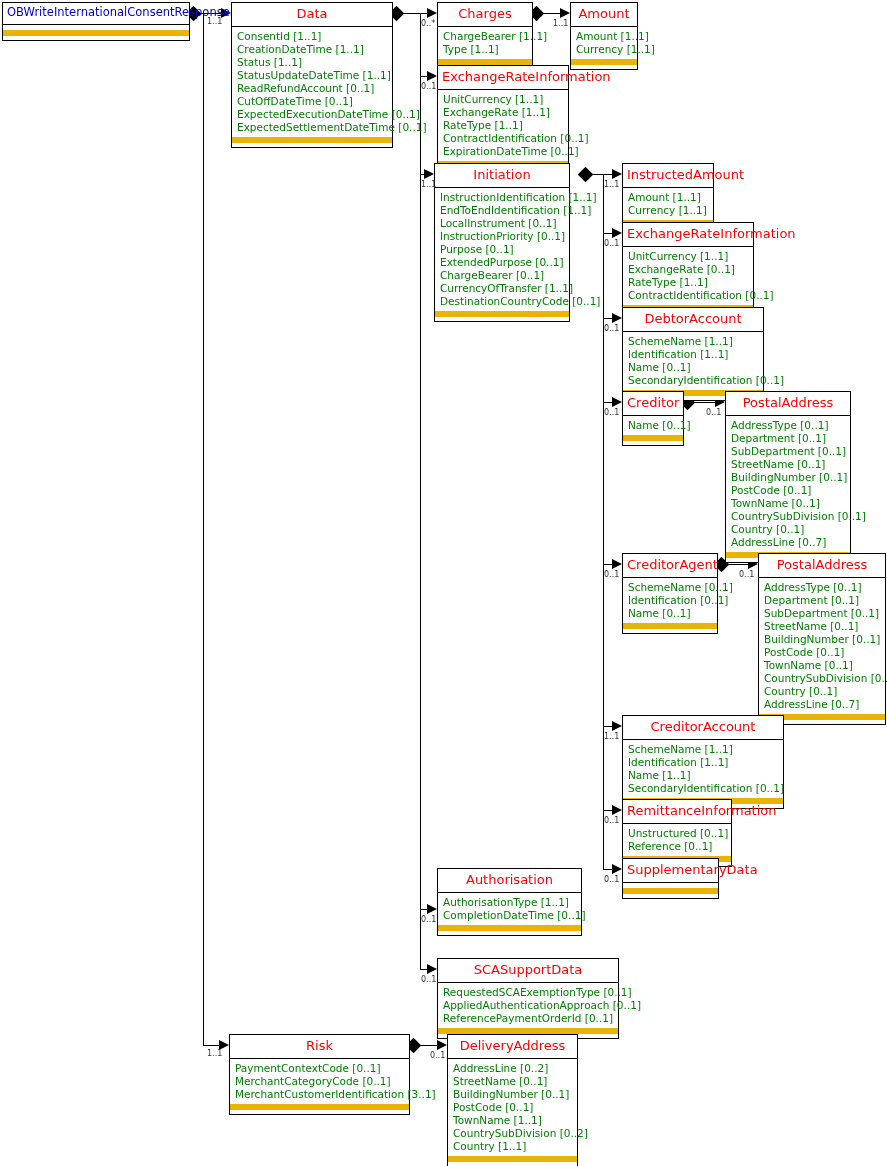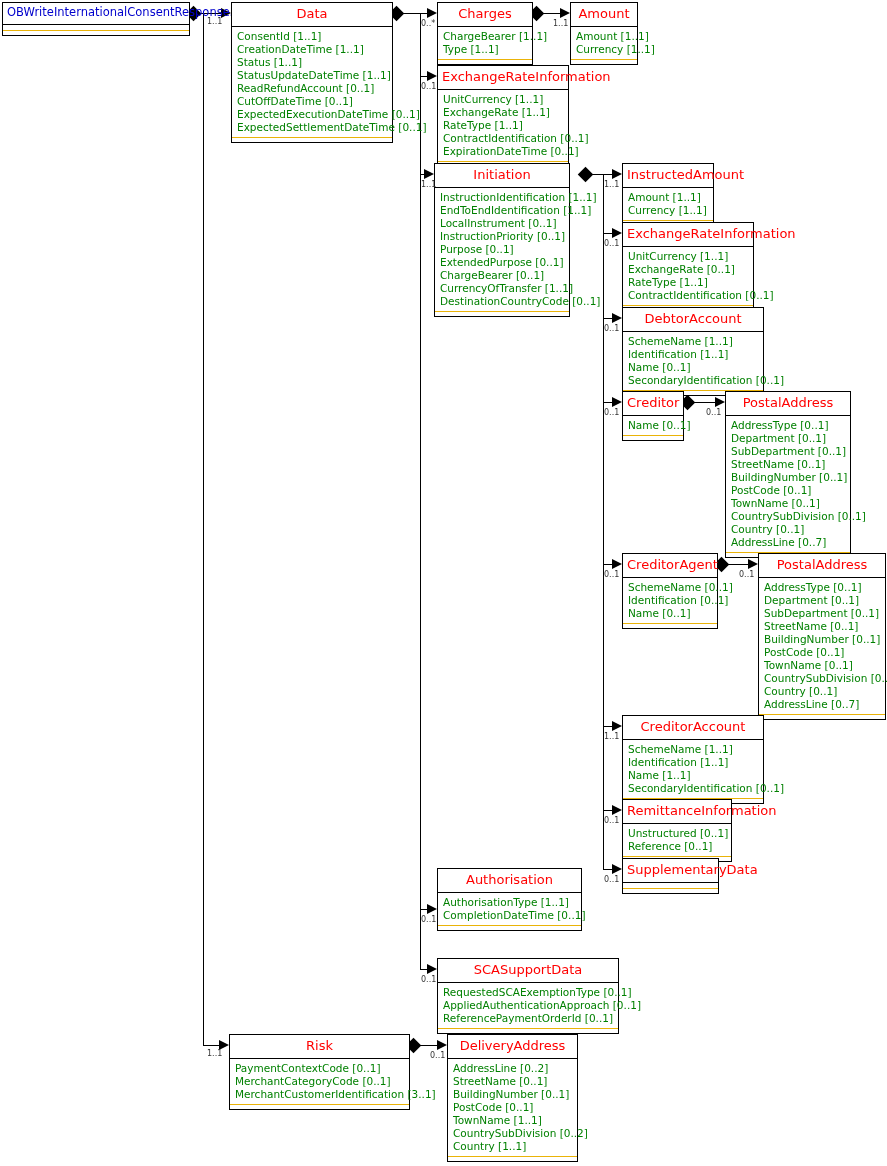--- a/index.html
+++ b/index.html
@@ -35,21 +35,21 @@
     border-bottom: 1px solid #000000;
     white-space: nowrap;
     color: #ff0000;
   }
   .uml-title.root-title {
     color: #0000cc;
     font-size: 11.5px;
   }
   .uml-attrs {
     padding: 3px 5px 3px 5px;
-    border-bottom: 1px solid #eab308;
+    border-bottom: 6px solid #eab308;
     min-height: 4px;
   }
   .uml-attrs.empty {
     padding: 0;
     height: 5px;
     min-height: 0;
   }
   .uml-attr {
     color: #008000;
     font-size: 10.5px;
@@ -306,21 +306,21 @@
           <div class="uml-attr">StreetName [0..1]</div>
           <div class="uml-attr">BuildingNumber [0..1]</div>
           <div class="uml-attr">PostCode [0..1]</div>
           <div class="uml-attr">TownName [0..1]</div>
           <div class="uml-attr">CountrySubDivision [0..1]</div>
           <div class="uml-attr">Country [0..1]</div>
           <div class="uml-attr">AddressLine [0..7]</div>
         </div>
         <div class="uml-ops"></div>
       </div>
-      <div class="uml-class" style="left: 622px; top: 715px; width: 142px;">
+      <div class="uml-class" style="left: 622px; top: 715px; width: 162px;">
         <div class="uml-title">CreditorAccount</div>
         <div class="uml-attrs">
           <div class="uml-attr">SchemeName [1..1]</div>
           <div class="uml-attr">Identification [1..1]</div>
           <div class="uml-attr">Name [1..1]</div>
           <div class="uml-attr">SecondaryIdentification [0..1]</div>
         </div>
         <div class="uml-ops"></div>
       </div>
       <div class="uml-class" style="left: 622px; top: 799px; width: 110px;">

